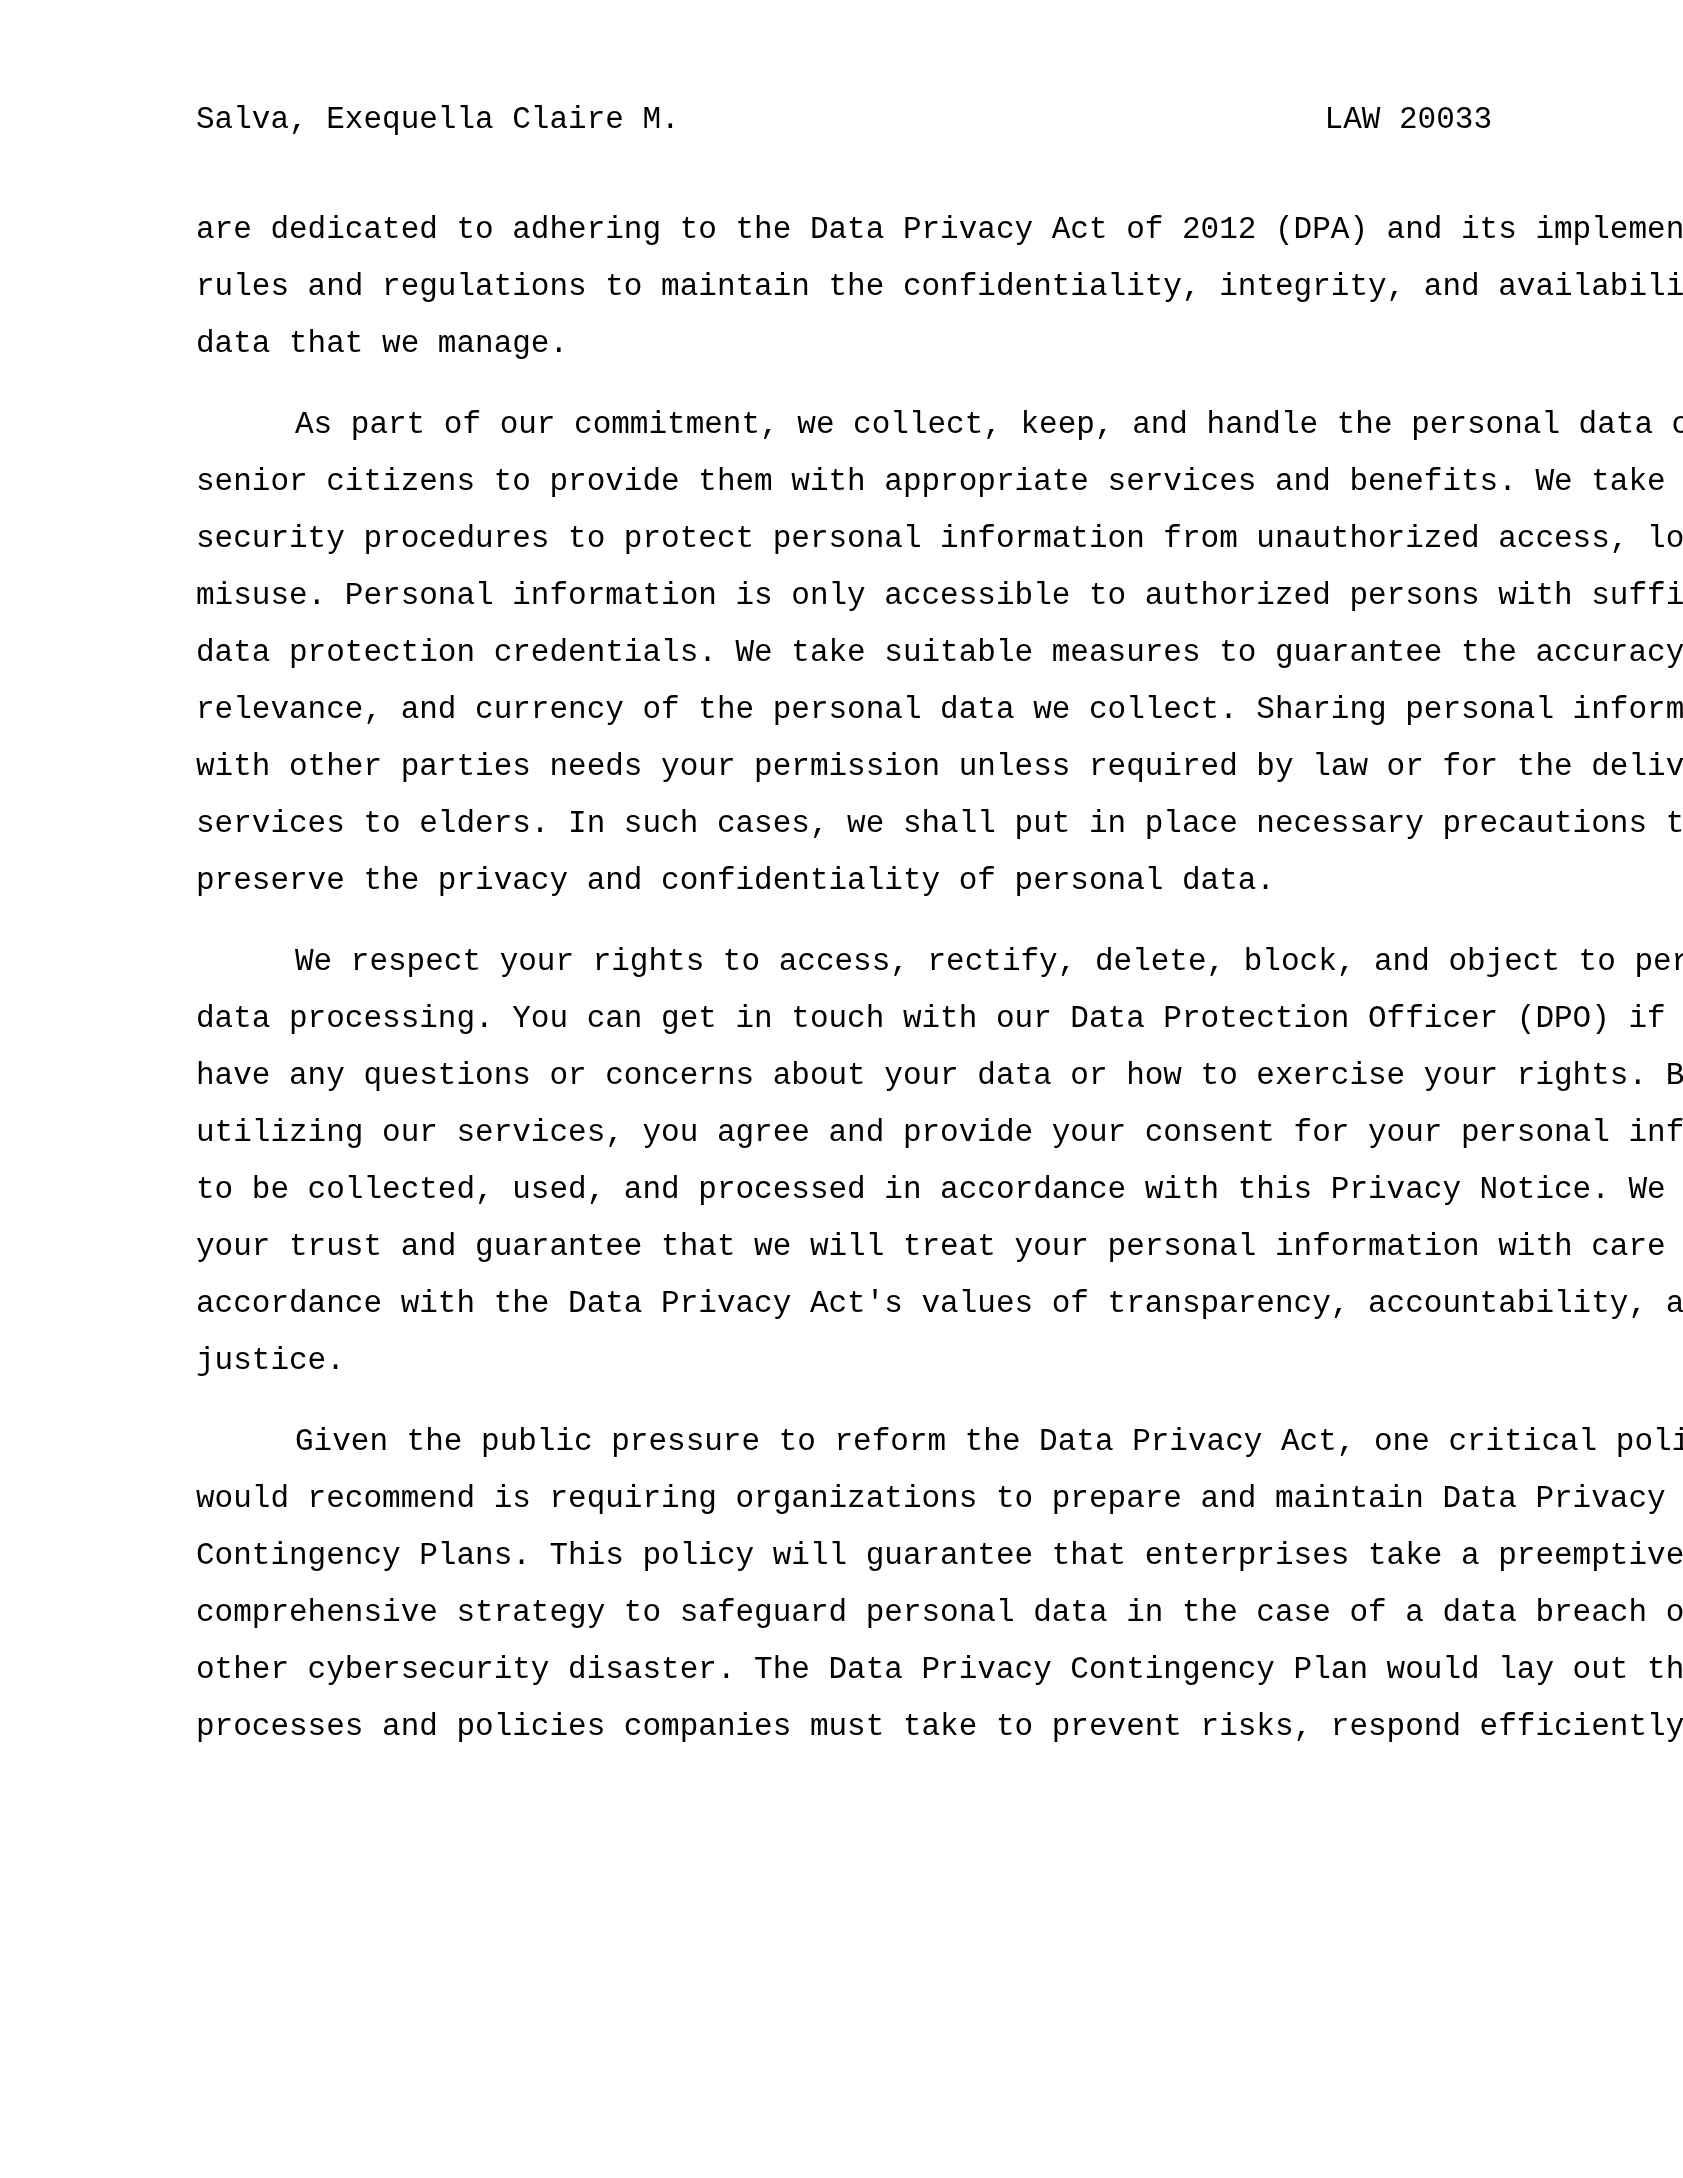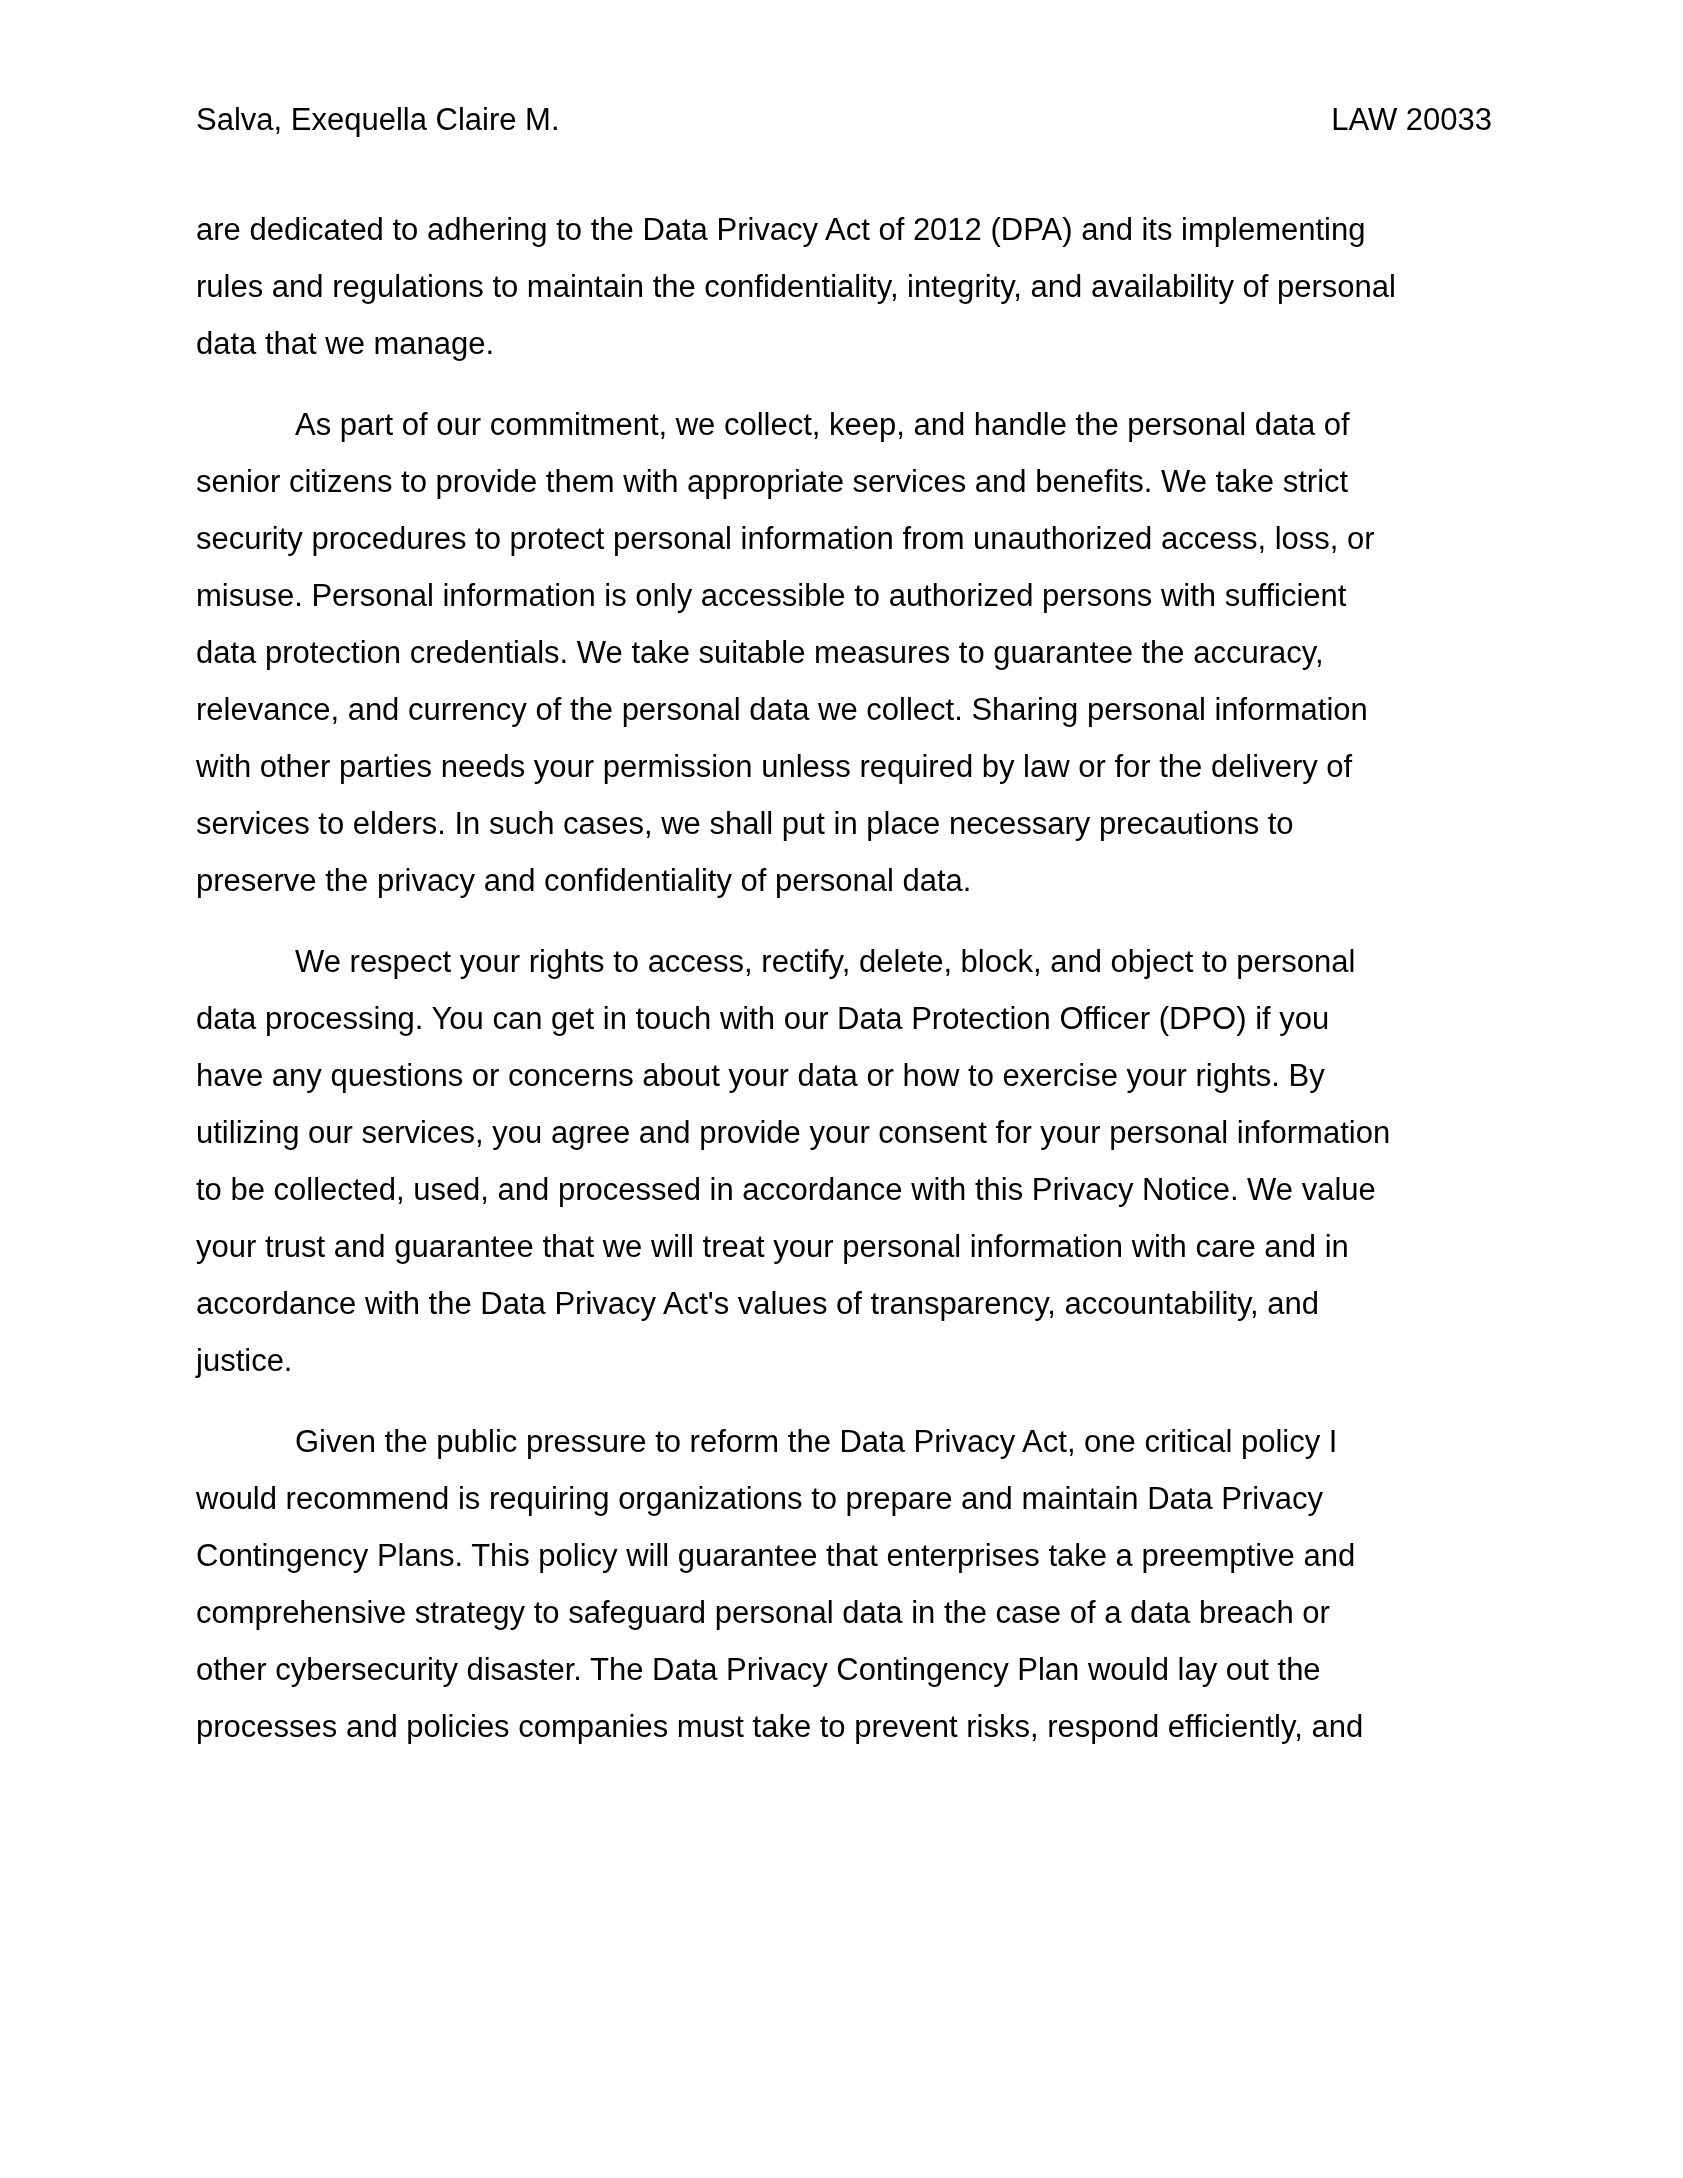--- a/index.html
+++ b/index.html
@@ -7,21 +7,21 @@
     padding: 0;
     background: #ffffff;
   }
   .page {
     position: relative;
     width: 1683px;
     height: 2178px;
     background: #ffffff;
     box-sizing: border-box;
     padding: 102px 191px 0 196px;
-    font-family: Liberation Sans, sans-serif;
+    font-family: Liberation Mono, monospace;
     color: #000000;
     overflow: hidden;
   }
   .doc-header {
     display: flex;
     justify-content: space-between;
     align-items: flex-start;
     font-size: 31px;
     line-height: 36px;
     white-space: pre;

